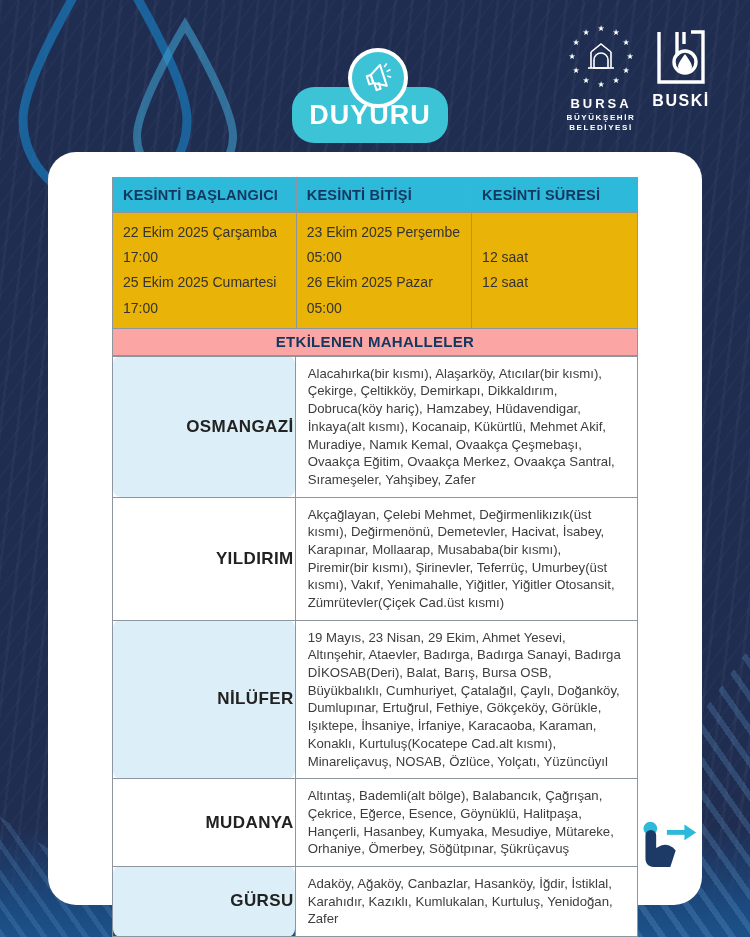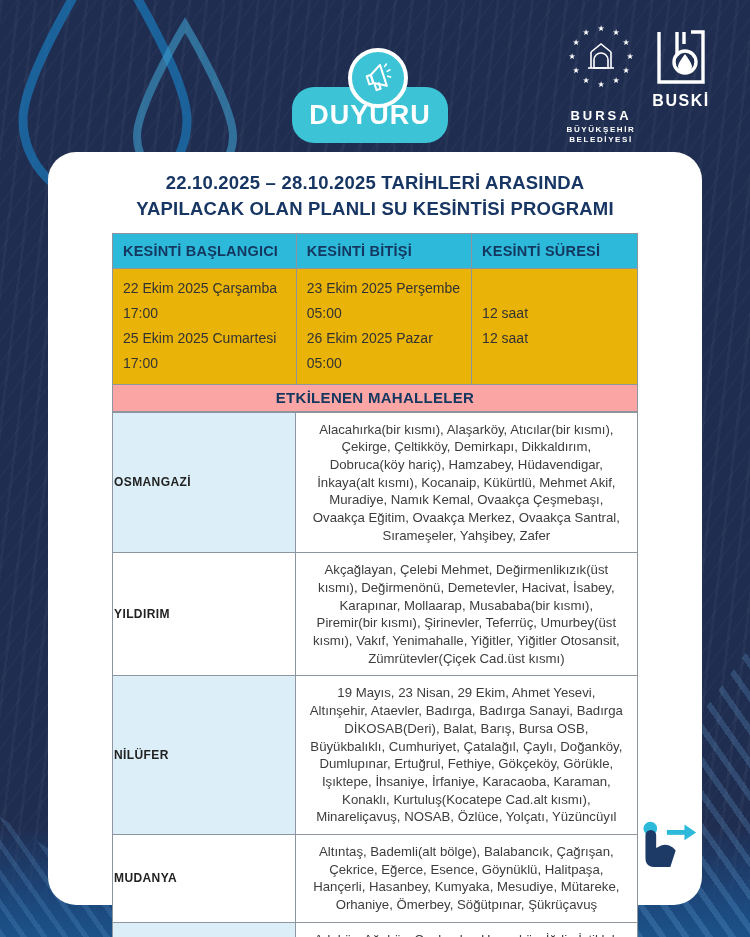--- a/index.html
+++ b/index.html
@@ -42,21 +42,21 @@
   }
   .mega-circle{
     position:absolute;left:348px;top:48px;width:52px;height:52px;
     background:#3cc3d6;border:4px solid #ffffff;border-radius:50%;
     display:flex;align-items:center;justify-content:center;z-index:2;
   }
   .bursa-logo{
     position:absolute;left:556px;top:24px;width:90px;
     color:#ffffff;text-align:center;
   }
-  .bursa-logo .l1{font-size:13px;font-weight:bold;letter-spacing:3px;margin-top:14px;}
+  .bursa-logo .l1{font-size:13px;font-weight:bold;letter-spacing:3px;margin-top:2px;}
   .bursa-logo .l2{font-size:8px;font-weight:bold;letter-spacing:1.6px;margin-top:2px;}
   .bursa-logo .l3{font-size:8px;font-weight:bold;letter-spacing:1.6px;margin-top:1px;}
   .buski-logo{
     position:absolute;left:652px;top:30px;width:58px;
     color:#ffffff;text-align:center;
   }
   .buski-logo .name{font-size:16px;font-weight:bold;letter-spacing:1.5px;margin-top:4px;}
 
   
   .card{
@@ -80,26 +80,27 @@
   .sched .dt td{
     color:#333333;font-size:14px;padding:7px 10px;line-height:1.8;background:#eab308;
   }
   .banner{
     background:#fca5a5;border:1px solid #8d969e;border-top:none;
     color:#14375f;font-weight:bold;font-size:15px;letter-spacing:0.3px;
     text-align:center;padding:4px 0 5px 0;
   }
   .dist td{background:#ffffff;}
   .dist .dname{
-    text-align:left;font-weight:bold;font-size:12px;color:#222222;
+    text-align:right;font-weight:bold;font-size:17px;color:#222222;
     letter-spacing:0.4px;
+    border-radius:8px;
   }
   .dist tr.zebra .dname{background:#dceef7;}
   .dist .areas{
-    font-size:13.2px;color:#3d3d3d;line-height:1.34;padding:8px 12px;text-align:center;
+    font-size:13.2px;color:#3d3d3d;line-height:1.34;padding:8px 12px;
   }
   .dist{border-top:none;}
   .col-name{width:34.8%;}
   .swipe{
     position:absolute;right:0px;bottom:26px;width:78px;height:62px;
   }
 </style>
 </head>
 <body>
 
@@ -160,24 +161,20 @@
       <path d="M4 2 V 52 H 48 V 2 H 36"></path>
       <path d="M22 2 V 26 M29 2 V 14"></path>
       <circle cx="30" cy="32" r="11"></circle>
     </g>
     <path d="M30 24 C30 24 23 33 23 36.5 a 7 7 0 0 0 14 0 C37 33 30 24 30 24 Z" fill="#ffffff"></path>
   </svg>
   <div class="name">BUSKİ</div>
 </div>
 
 <div class="card">
-  <div class="title">
-    <div>22.10.2025 – 28.10.2025 TARİHLERİ ARASINDA</div>
-    <div>YAPILACAK OLAN PLANLI SU KESİNTİSİ PROGRAMI</div>
-  </div>
 
   <table class="tbl sched">
     <colgroup>
         <col style="width:35%">
         <col style="width:33.4%">
         <col style="width:31.6%">
       </colgroup>
     <tbody>
         <tr class="hd">
       <td>KESİNTİ BAŞLANGICI</td>

